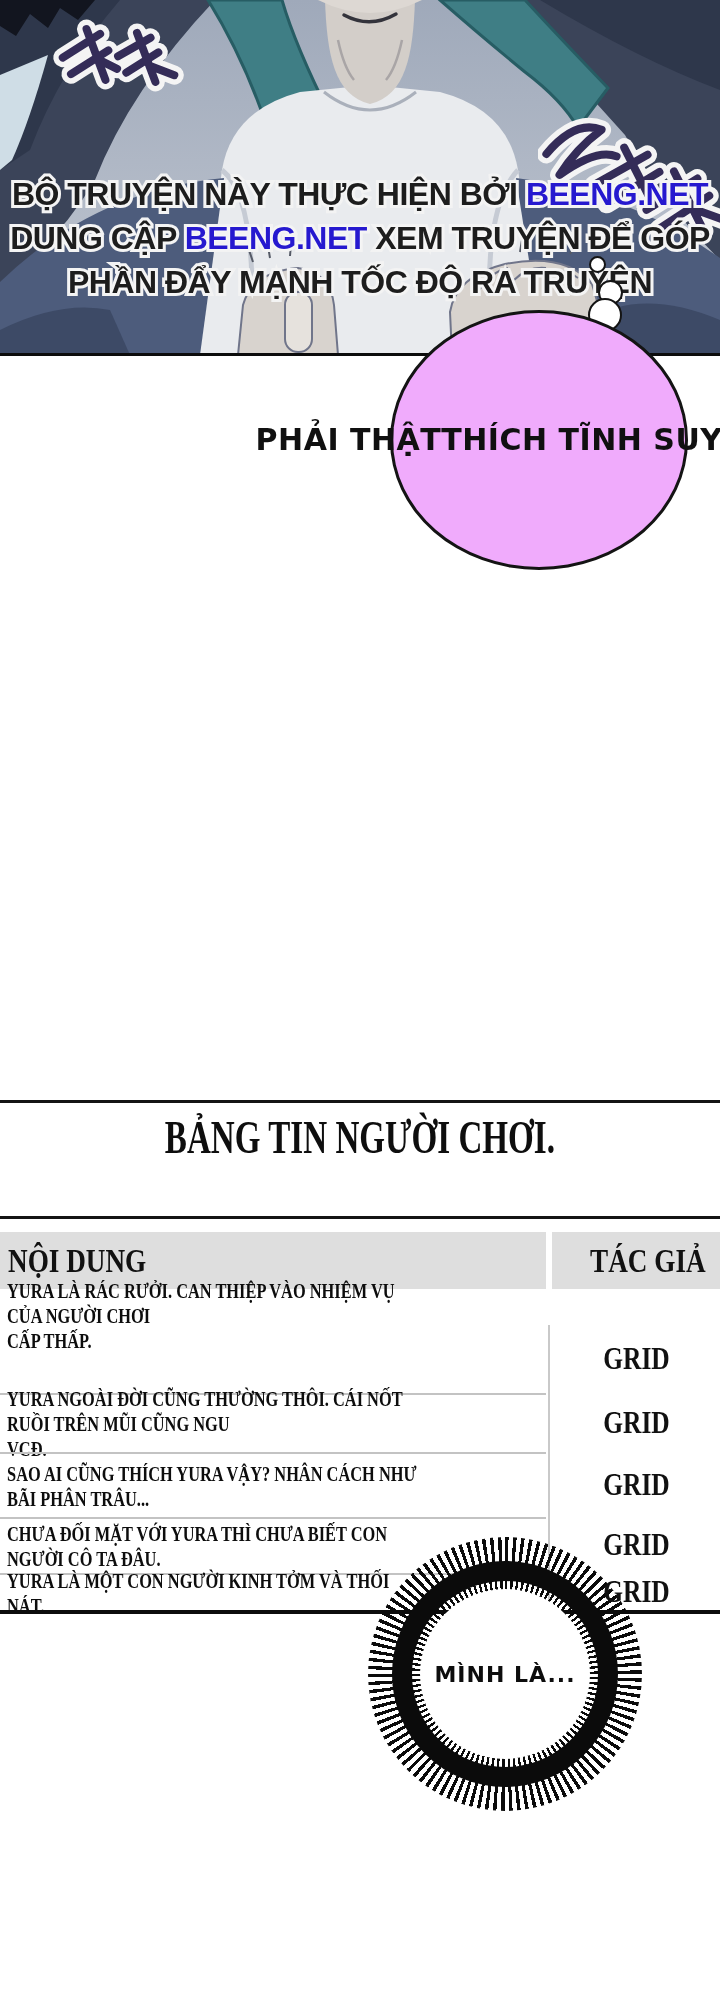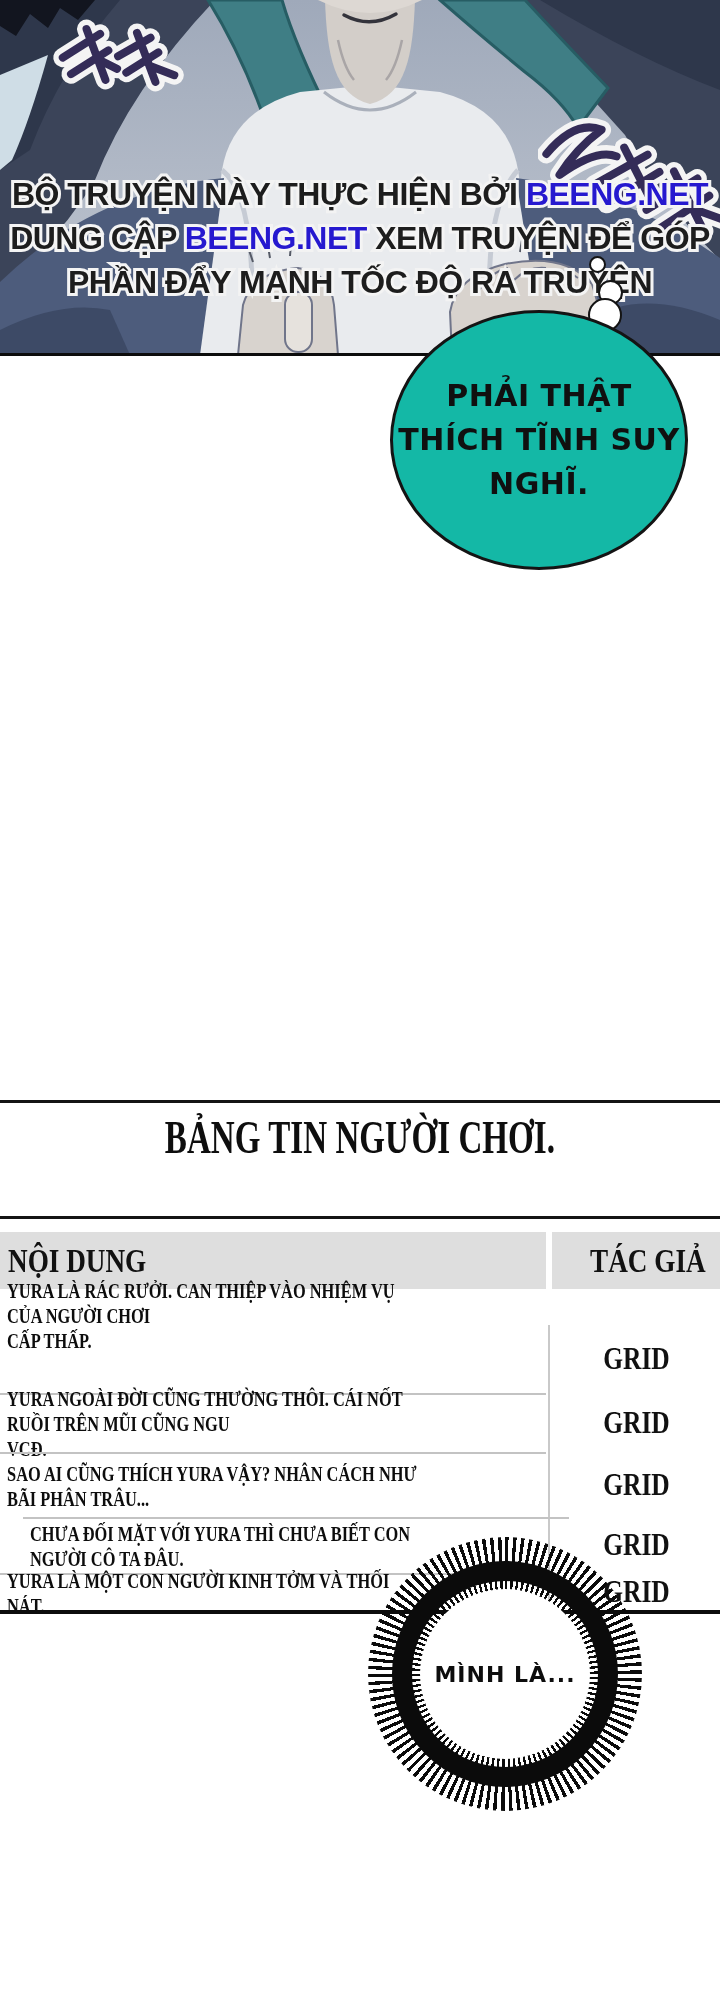--- a/index.html
+++ b/index.html
@@ -20,23 +20,23 @@
   .wm-line{font-weight:bold;font-size:32px;line-height:44px;letter-spacing:-0.5px;color:#1d1d1d;
            -webkit-text-stroke:6px #f3f3f3;paint-order:stroke fill;
            text-shadow:0 0 3px rgba(255,255,255,.85);white-space:nowrap;}
   .wm-brand{color:#2619cf;}
 
   
   .tcircle{position:absolute;background:#fff;border:2.5px solid #141414;border-radius:50%;z-index:4;}
   .tc1{left:589px;top:256px;width:13px;height:13px;}
   .tc2{left:598px;top:280px;width:21px;height:21px;}
   .tc3{left:588px;top:298px;width:30px;height:30px;}
-  .bubble{position:absolute;left:390px;top:310px;width:292px;height:254px;background:#14b8a6;
+  .bubble{position:absolute;left:390px;top:310px;width:292px;height:254px;background:#f0abfc;
           border:3.5px solid #141414;border-radius:50%;z-index:5;
-          display:flex;flex-direction:column;align-items:center;justify-content:center;}
+          display:flex;flex-direction:row;align-items:center;justify-content:center;}
   .bubble-line{font-family:"DejaVu Sans", sans-serif;font-weight:bold;font-size:30px;line-height:44px;
                color:#101010;letter-spacing:0.5px;white-space:nowrap;}
 
   
   .divider{position:absolute;left:0;width:720px;height:3px;background:#141414;}
   .div1{top:1100px;} .div2{top:1216px;}
   .sec-title{position:absolute;left:0;top:1102px;width:720px;height:70px;
              display:flex;align-items:center;justify-content:center;}
   .sec-title-text{font-family:"Liberation Serif", "DejaVu Serif", serif;font-weight:bold;font-size:46px;
                   color:#0e0e0e;transform:scaleX(0.72);transform-origin:50% 50%;white-space:nowrap;}
@@ -45,21 +45,21 @@
   .thead-cell{position:absolute;top:1232px;height:57px;background:#dedede;display:flex;align-items:center;}
   .thead-left{left:0;width:546px;}
   .thead-right{left:552px;width:200px;padding-left:30px;}
   .th-text{font-family:"Liberation Serif", "DejaVu Serif", serif;font-weight:bold;font-size:34px;color:#111;
            transform:scaleX(0.80);transform-origin:0 50%;white-space:nowrap;padding-left:10px;}
   .vsep{position:absolute;left:548px;top:1325px;width:2px;height:285px;background:#c9c9c9;}
 
   .t-row{position:absolute;left:0;width:546px;display:flex;align-items:center;}
   .t-row.sep{border-top:2px solid #c3c3c3;}
   .r1{top:1289px;height:54px;} .r2{top:1393px;height:59px;} .r3{top:1452px;height:65px;}
-  .r4{top:1517px;height:56px;margin-left:23px;} .r5{top:1573px;height:37px;}
+  .r4{top:1517px;height:56px;} .r5{top:1573px;height:37px;}
   .row-text{font-family:"Liberation Serif", "DejaVu Serif", serif;font-weight:bold;font-size:21px;
             line-height:25px;color:#0d0d0d;white-space:pre-line;transform:scaleX(0.78);
             transform-origin:0 50%;padding-left:9px;width:690px;}
   .t-author{position:absolute;left:552px;width:168px;display:flex;align-items:center;justify-content:center;z-index:6;}
   .a1{top:1325px;height:68px;} .a2{top:1393px;height:59px;} .a3{top:1452px;height:65px;}
   .a4{top:1517px;height:56px;} .a5{top:1573px;height:37px;}
   .author-text{font-family:"Liberation Serif", "DejaVu Serif", serif;font-weight:bold;font-size:31px;color:#111;
                transform:scaleX(0.82);transform-origin:50% 50%;white-space:nowrap;}
   .tbottom{position:absolute;left:0;top:1610px;width:720px;height:4px;background:#0c0c0c;}
 

